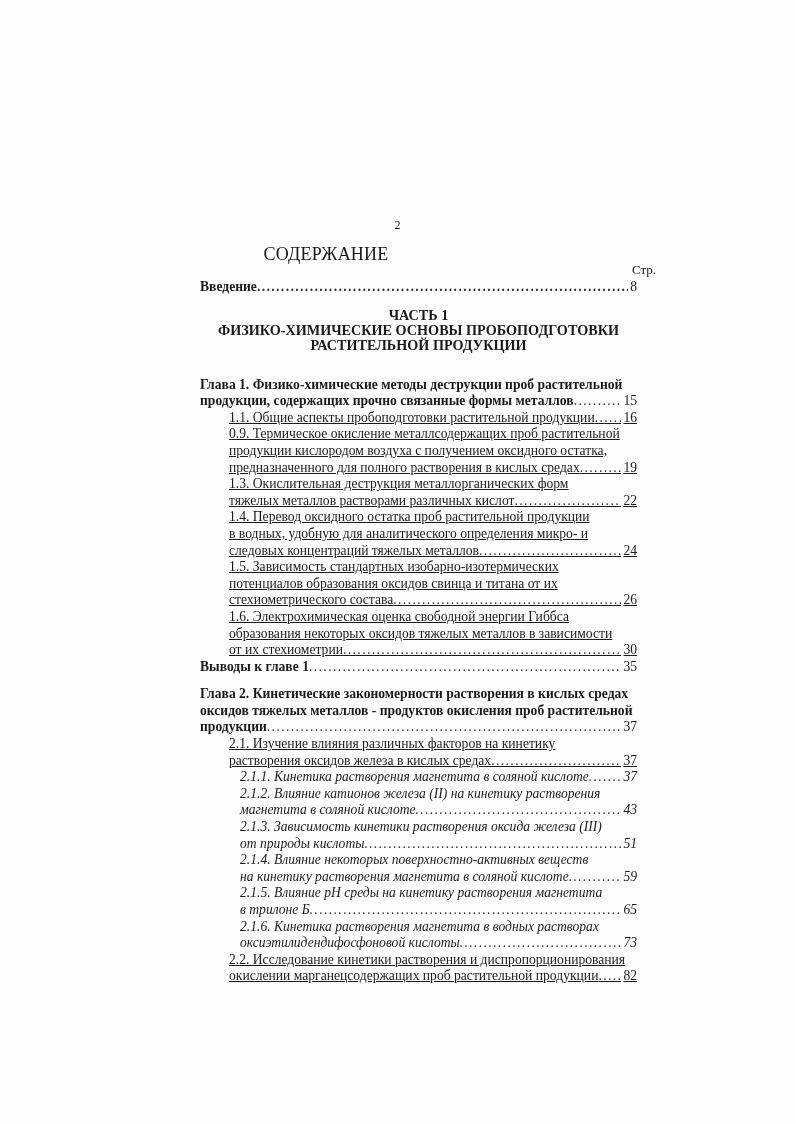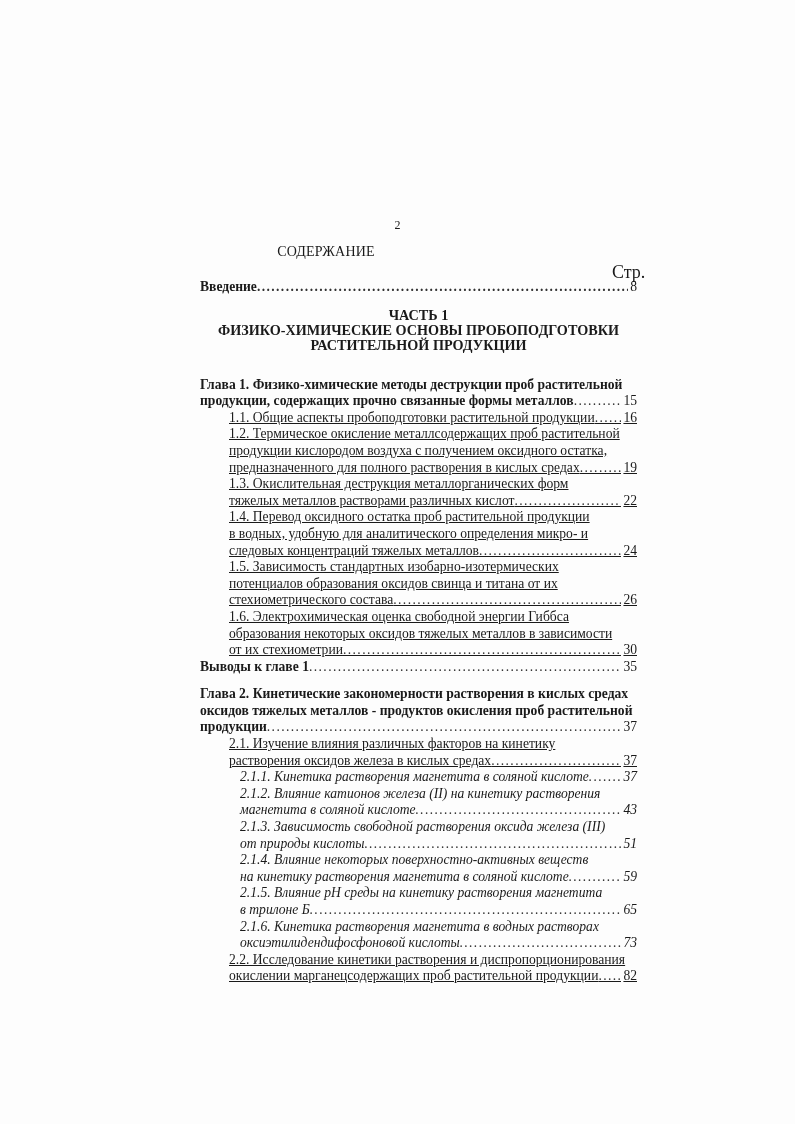--- a/index.html
+++ b/index.html
@@ -14,24 +14,24 @@
   .page {
     position: absolute; left: 0; top: 0; width: 795px; height: 1124px;
     background: #fdfdfd;
   }
   .page-number {
     position: absolute; left: 0; width: 795px; top: 218px;
     text-align: center; font-size: 12px;
   }
   .toc-title {
     position: absolute; left: 0; width: 652px; top: 244px;
-    text-align: center; font-size: 14px; letter-spacing: 0.2px;
+    text-align: center; font-size: 18px; letter-spacing: 0.2px;
   }
   .page-col-label {
-    position: absolute; left: 612px; top: 262px; font-size: 18px;
+    position: absolute; left: 632px; top: 262px; font-size: 13px;
   }
   .toc {
     position: absolute; left: 200px; width: 437px; top: 279px;
     font-size: 13.6px; line-height: 16.6px;
   }
   .part-head {
     text-align: center; font-weight: bold; font-size: 14.2px; line-height: 15px;
     margin: 12px 0 24px 0;
   }
   .entry { position: relative; }
@@ -85,21 +85,21 @@
 
     <div class="entry lvl1">
       <div class="last-line">
           <span class="txt">1.1. Общие аспекты пробоподготовки растительной продукции</span>
           <span class="dots">......................................................................................................................................</span>
           <span class="pg">16</span>
         </div>
     </div>
 
     <div class="entry lvl1">
-      <span class="line">1.2. Термическое окисление металлсодержащих проб растительной</span>
+      <span class="line">0.9. Термическое окисление металлсодержащих проб растительной</span>
       <span class="line">продукции кислородом воздуха с получением оксидного остатка,</span>
       <div class="last-line">
           <span class="txt">предназначенного для полного растворения в кислых средах</span>
           <span class="dots">......................................................................................................................................</span>
           <span class="pg">19</span>
         </div>
     </div>
 
     <div class="entry lvl1">
       <span class="line">1.3. Окислительная деструкция металлорганических форм</span>
@@ -180,21 +180,21 @@
     <div class="entry lvl2">
       <span class="line">2.1.2. Влияние катионов железа (II) на кинетику растворения</span>
       <div class="last-line">
           <span class="txt">магнетита в соляной кислоте</span>
           <span class="dots">......................................................................................................................................</span>
           <span class="pg">43</span>
         </div>
     </div>
 
     <div class="entry lvl2">
-      <span class="line">2.1.3. Зависимость свободной растворения оксида железа (III)</span>
+      <span class="line">2.1.3. Зависимость кинетики растворения оксида железа (III)</span>
       <div class="last-line">
           <span class="txt">от природы кислоты</span>
           <span class="dots">......................................................................................................................................</span>
           <span class="pg">51</span>
         </div>
     </div>
 
     <div class="entry lvl2">
       <span class="line">2.1.4. Влияние некоторых поверхностно-активных веществ</span>
       <div class="last-line">

